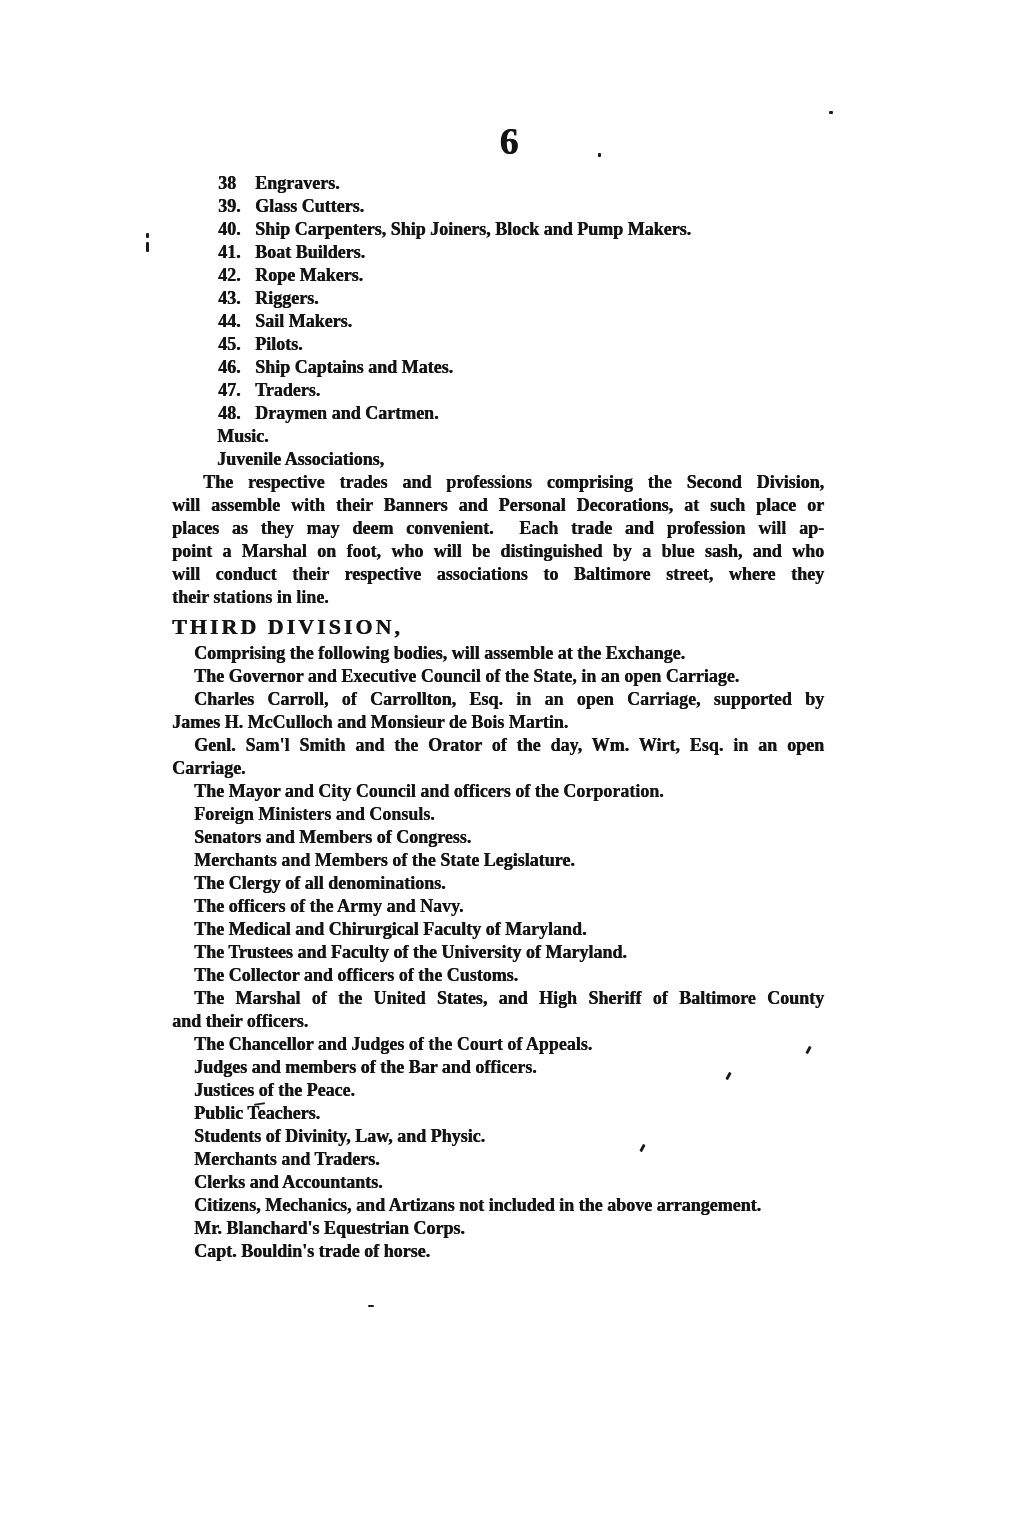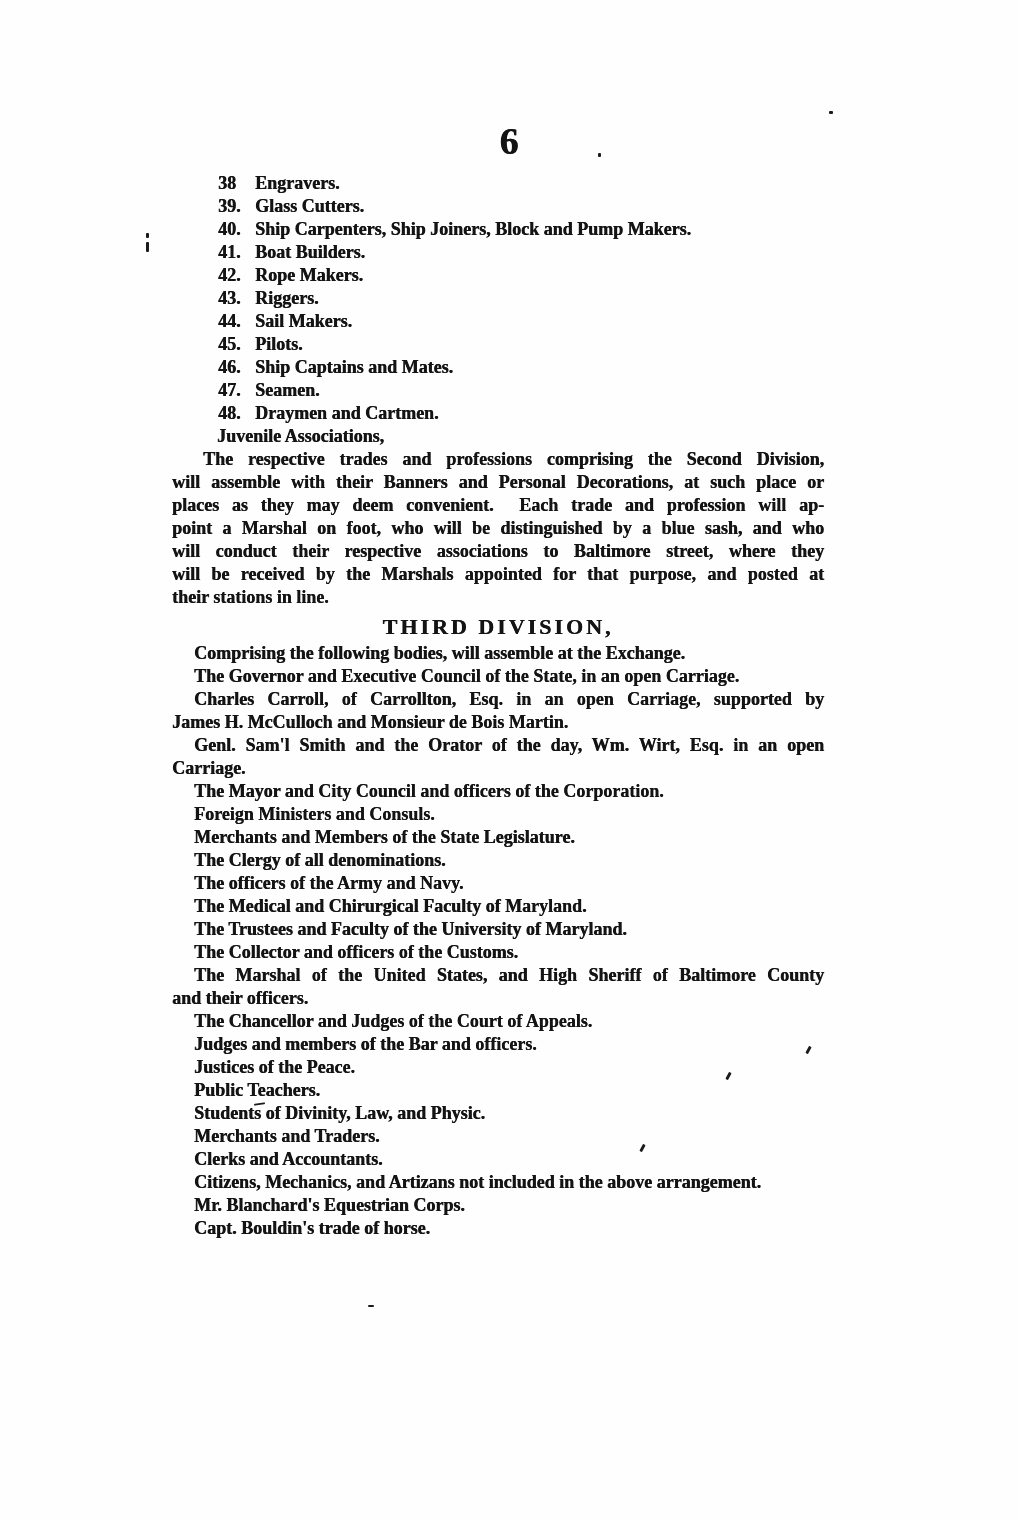--- a/index.html
+++ b/index.html
@@ -29,21 +29,21 @@
   }
   .line { min-height: 23px; }
   .num-line { padding-left: 46px; }
   .num { display: inline-block; width: 37px; }
   .extra-line { padding-left: 45px; }
   .first { text-indent: 22px; }
   .indent { text-indent: 31px; }
   .cont { text-indent: 0; }
   .justify { text-align: justify; text-align-last: justify; }
   .division-heading {
-    text-align: center;
+    text-align: left;
     font-size: 22px; font-weight: bold; line-height: 23px;
     letter-spacing: 3px;
     margin-top: 6px; margin-bottom: 4px;
   }
   .speck { position: absolute; background: #1b1b1b; border-radius: 1px; }
   .tick {
     position: absolute; width: 3px; height: 8px;
     background: #1b1b1b; border-radius: 1px;
     transform: rotate(28deg);
   }
@@ -70,44 +70,44 @@
         <div class="line num-line"><span class="num">42.</span><span class="lbl">Rope Makers.</span></div>
 
         <div class="line num-line"><span class="num">43.</span><span class="lbl">Riggers.</span></div>
 
         <div class="line num-line"><span class="num">44.</span><span class="lbl">Sail Makers.</span></div>
 
         <div class="line num-line"><span class="num">45.</span><span class="lbl">Pilots.</span></div>
 
         <div class="line num-line"><span class="num">46.</span><span class="lbl">Ship Captains and Mates.</span></div>
 
-        <div class="line num-line"><span class="num">47.</span><span class="lbl">Seamen.</span></div>
+        <div class="line num-line"><span class="num">47.</span><span class="lbl">Traders.</span></div>
 
         <div class="line num-line"><span class="num">48.</span><span class="lbl">Draymen and Cartmen.</span></div>
       </div>
 
     <div>
 
+        <div class="line extra-line">Music.</div>
 
         <div class="line extra-line">Juvenile Associations,</div>
       </div>
 
     <div>
 
         <div class="line indent justify">The respective trades and professions comprising the Second Division,</div>
 
         <div class="line justify">will assemble with their Banners and Personal Decorations, at such place or</div>
 
         <div class="line justify">places as they may deem convenient.&nbsp; Each trade and profession will ap-</div>
 
         <div class="line justify">point a Marshal on foot, who will be distinguished by a blue sash, and who</div>
 
         <div class="line justify">will conduct their respective associations to Baltimore street, where they</div>
 
-        <div class="line justify">will be received by the Marshals appointed for that purpose, and posted at</div>
 
         <div class="line">their stations in line.</div>
       </div>
 
     <div class="division-heading">THIRD DIVISION,</div>
 
     <div>
 
         <div class="line first">Comprising the following bodies, will assemble at the Exchange.</div>
 
@@ -119,20 +119,21 @@
 
         <div class="line first justify">Genl. Sam'l Smith and the Orator of the day, Wm. Wirt, Esq. in an open</div>
 
         <div class="line cont">Carriage.</div>
 
 
         <div class="line first">The Mayor and City Council and officers of the Corporation.</div>
 
         <div class="line first">Foreign Ministers and Consuls.</div>
 
+        <div class="line first">Senators and Members of Congress.</div>
 
         <div class="line first">Merchants and Members of the State Legislature.</div>
 
         <div class="line first">The Clergy of all denominations.</div>
 
         <div class="line first">The officers of the Army and Navy.</div>
 
         <div class="line first">The Medical and Chirurgical Faculty of Maryland.</div>
 
         <div class="line first">The Trustees and Faculty of the University of Maryland.</div>

